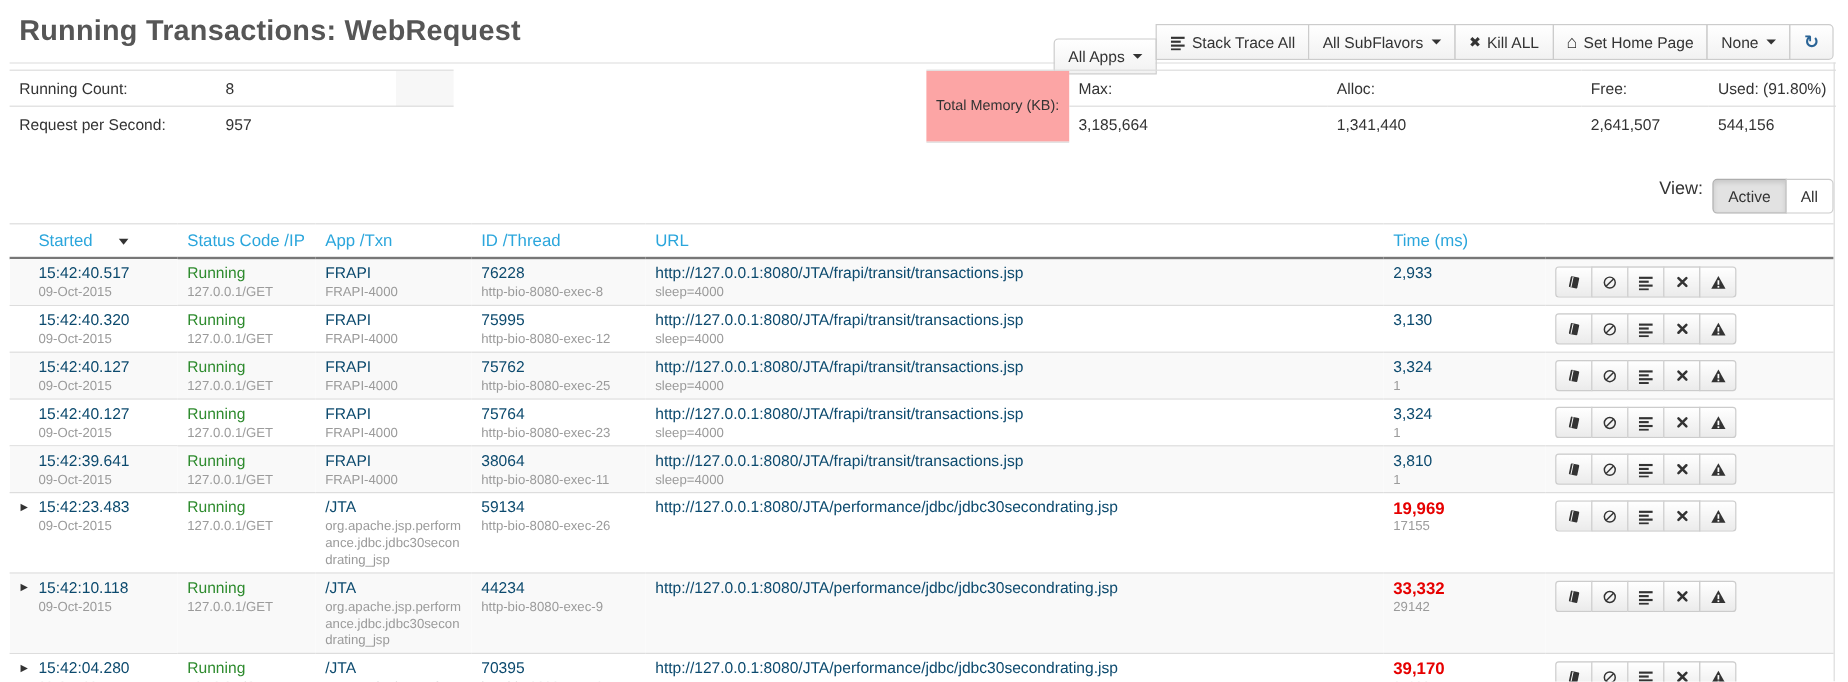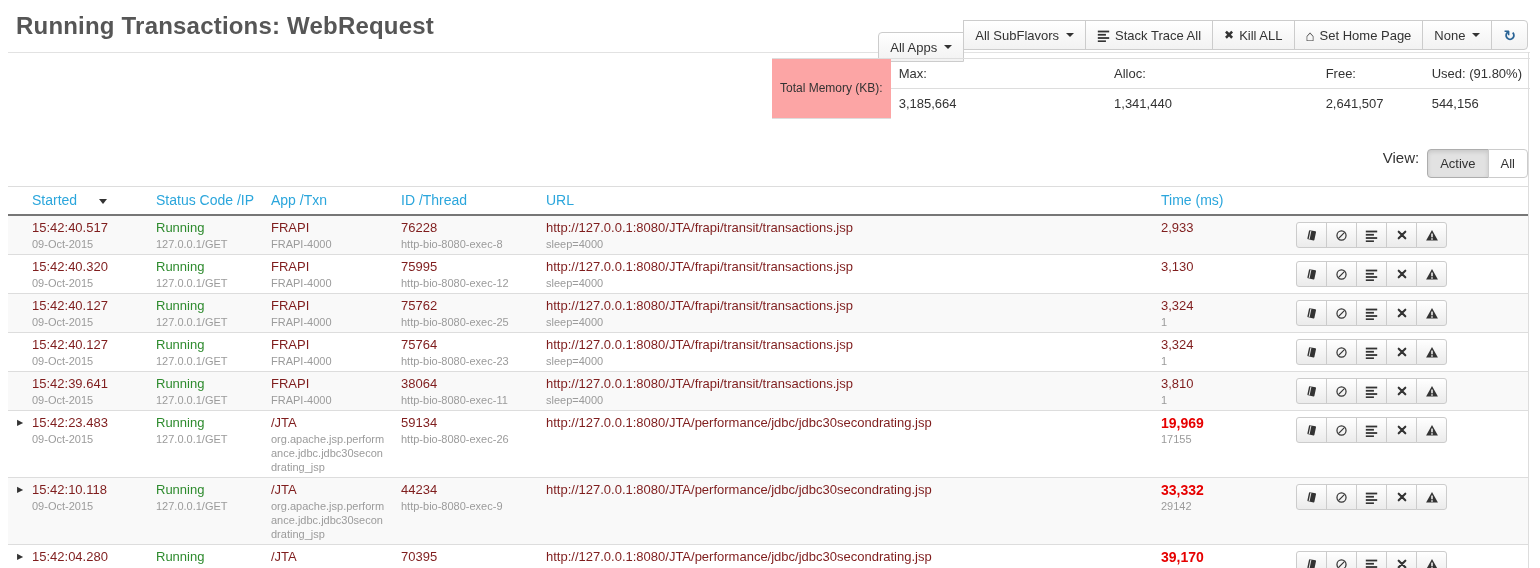--- a/index.html
+++ b/index.html
@@ -40,21 +40,21 @@
   
   .txn-table{position:absolute;left:8px;top:186px;width:1520px;border-collapse:collapse;table-layout:fixed;}
   .txn-table th{
     text-align:left;font-weight:normal;font-size:14px;color:#2ba6dc;
     padding:5px 8px 6px;border-top:1px solid #ddd;border-bottom:2px solid #777;white-space:nowrap;
   }
   .txn-table th.c-started{padding-left:24px;}
   .sort-caret{display:inline-block;width:0;height:0;border-top:5px solid #333;border-left:4.5px solid transparent;border-right:4.5px solid transparent;margin-left:22px;vertical-align:middle;}
   .txn-table td{vertical-align:top;padding:4px 8px 3px;border-top:1px solid #ddd;font-size:13px;overflow:hidden;}
   .txn-table tr.striped td{background:#f9f9f9;}
-  .main{line-height:16px;color:#7f1d1d;white-space:nowrap;}
+  .main{line-height:16px;color:#0c4a6e;white-space:nowrap;}
   .sub{line-height:14px;font-size:11px;color:#9b9b9b;margin-top:1px;}
   .sub:empty{display:none;}
   .break{word-break:break-all;white-space:normal;}
   .status-text{color:#2e8b2e;}
   tr.slow .time-main{color:#e60000;font-weight:bold;font-size:14px;}
   td.c-started{position:relative;padding-left:24px;}
   .expand{position:absolute;left:9px;top:7px;font-size:8px;color:#333;visibility:hidden;cursor:pointer;}
   tr.expandable .expand{visibility:visible;}
   
   td.c-actions{padding-top:6px;}
@@ -72,31 +72,31 @@
 <body>
 
 <div class="page-header">
   <h1 class="page-title">Running Transactions: WebRequest</h1>
   <div class="toolbar">
     <button class="tbtn">
       <span>All Apps</span>
       <span class="caret"></span>
     </button>
     <button class="tbtn">
-      <span>All SubFlavors</span>
-      <span class="caret"></span>
-    </button>
-    <button class="tbtn">
       <svg width="13" height="13" viewBox="0 0 16 16" fill="#333">
           <rect x="1" y="2" width="14" height="2.2"></rect>
           <rect x="1" y="6" width="10" height="2.2"></rect>
           <rect x="1" y="10" width="14" height="2.2"></rect>
           <rect x="1" y="14" width="10" height="2"></rect>
         </svg>
       <span>Stack Trace All</span>
+    </button>
+    <button class="tbtn">
+      <span>All SubFlavors</span>
+      <span class="caret"></span>
     </button>
     <button class="tbtn">
       <span class="glyph x">✖</span>
       <span>Kill ALL</span>
     </button>
     <button class="tbtn">
       <span class="glyph home">⌂</span>
       <span>Set Home Page</span>
     </button>
     <button class="tbtn">
@@ -109,20 +109,30 @@
   </div>
 </div>
 
 <table class="stats-table">
   <colgroup>
       <col style="width:172px">
       <col style="width:150px">
       <col style="width:48px">
     </colgroup>
   <tbody>
+      <tr>
+    <td>Running Count:</td>
+    <td>8</td>
+    <td class="stats-extra"></td>
+  </tr>
+  <tr>
+    <td>Request per Second:</td>
+    <td>957</td>
+    <td></td>
+  </tr>
 </tbody>
   </table>
 
 <table class="mem-table">
   <colgroup>
       <col style="width:112px">
       <col style="width:224px">
       <col style="width:220px">
       <col style="width:108px">
       <col style="width:94px">

